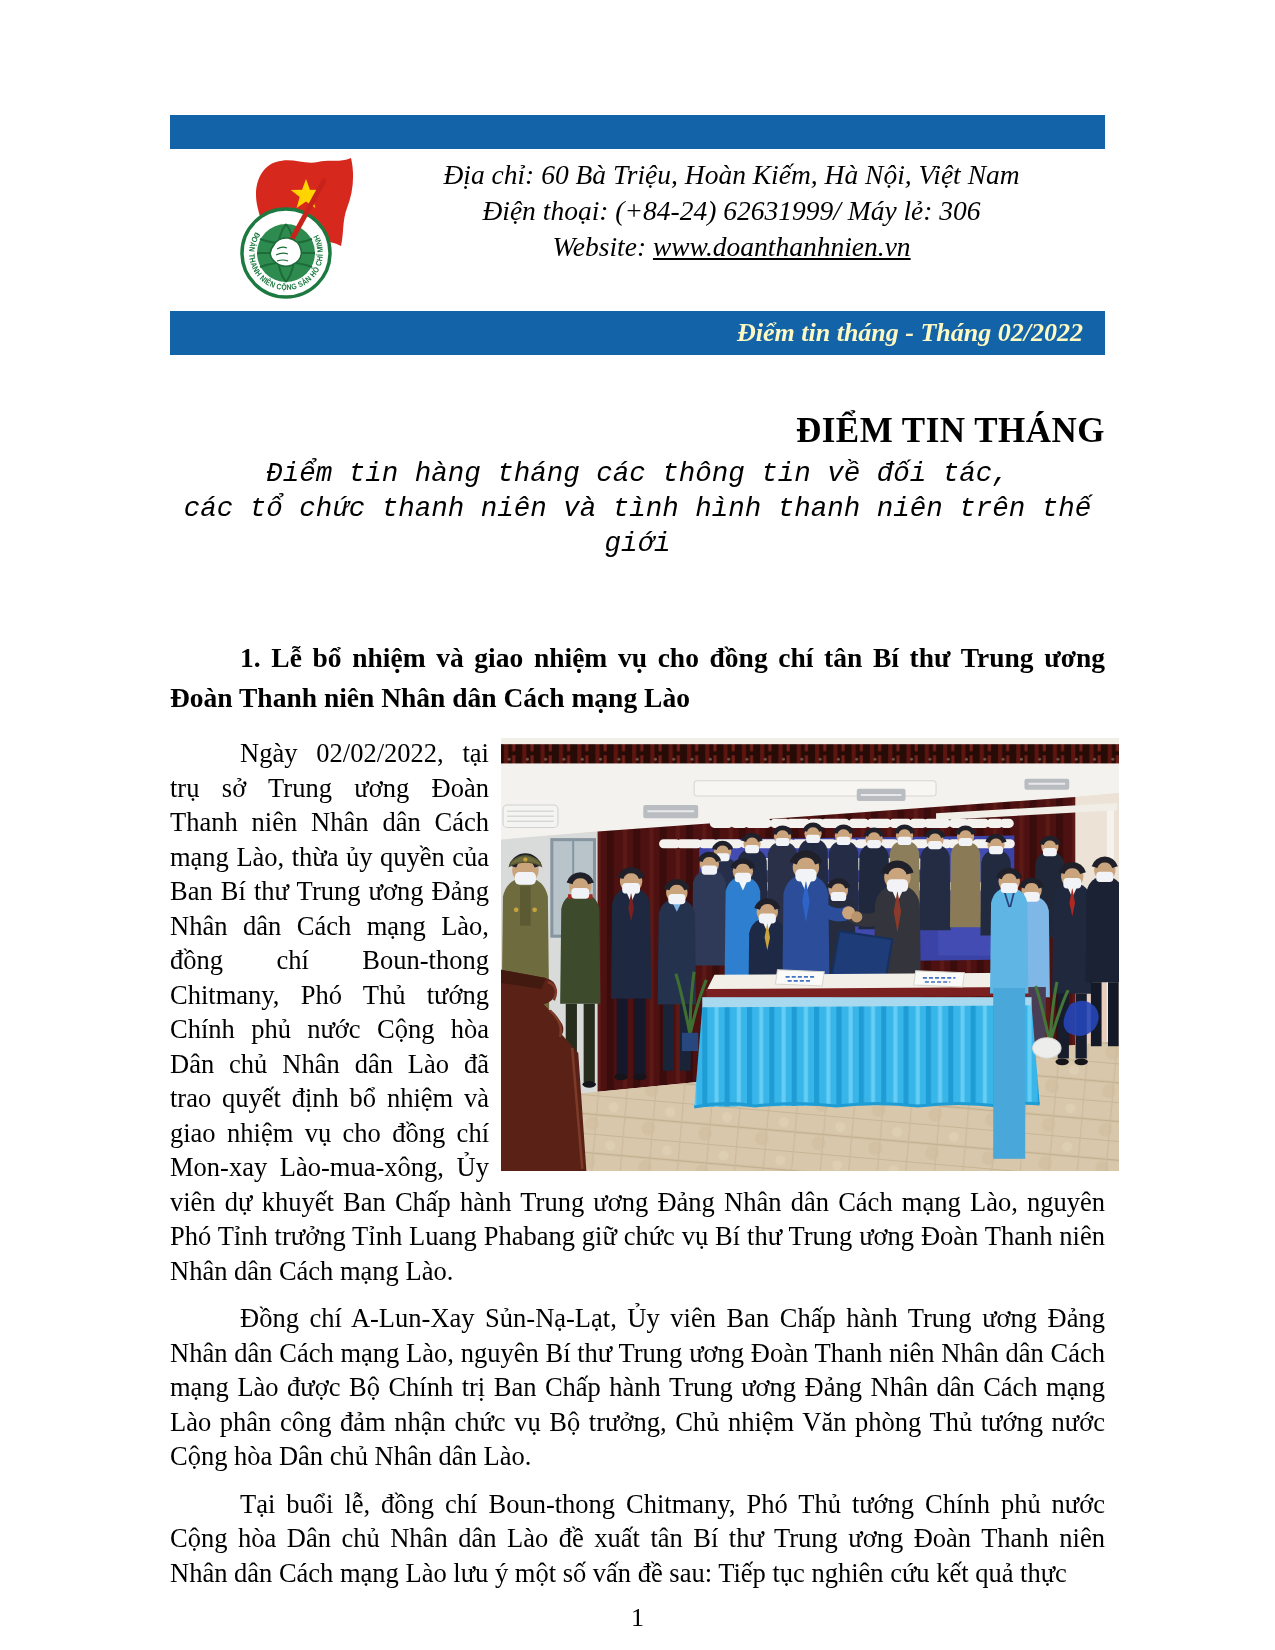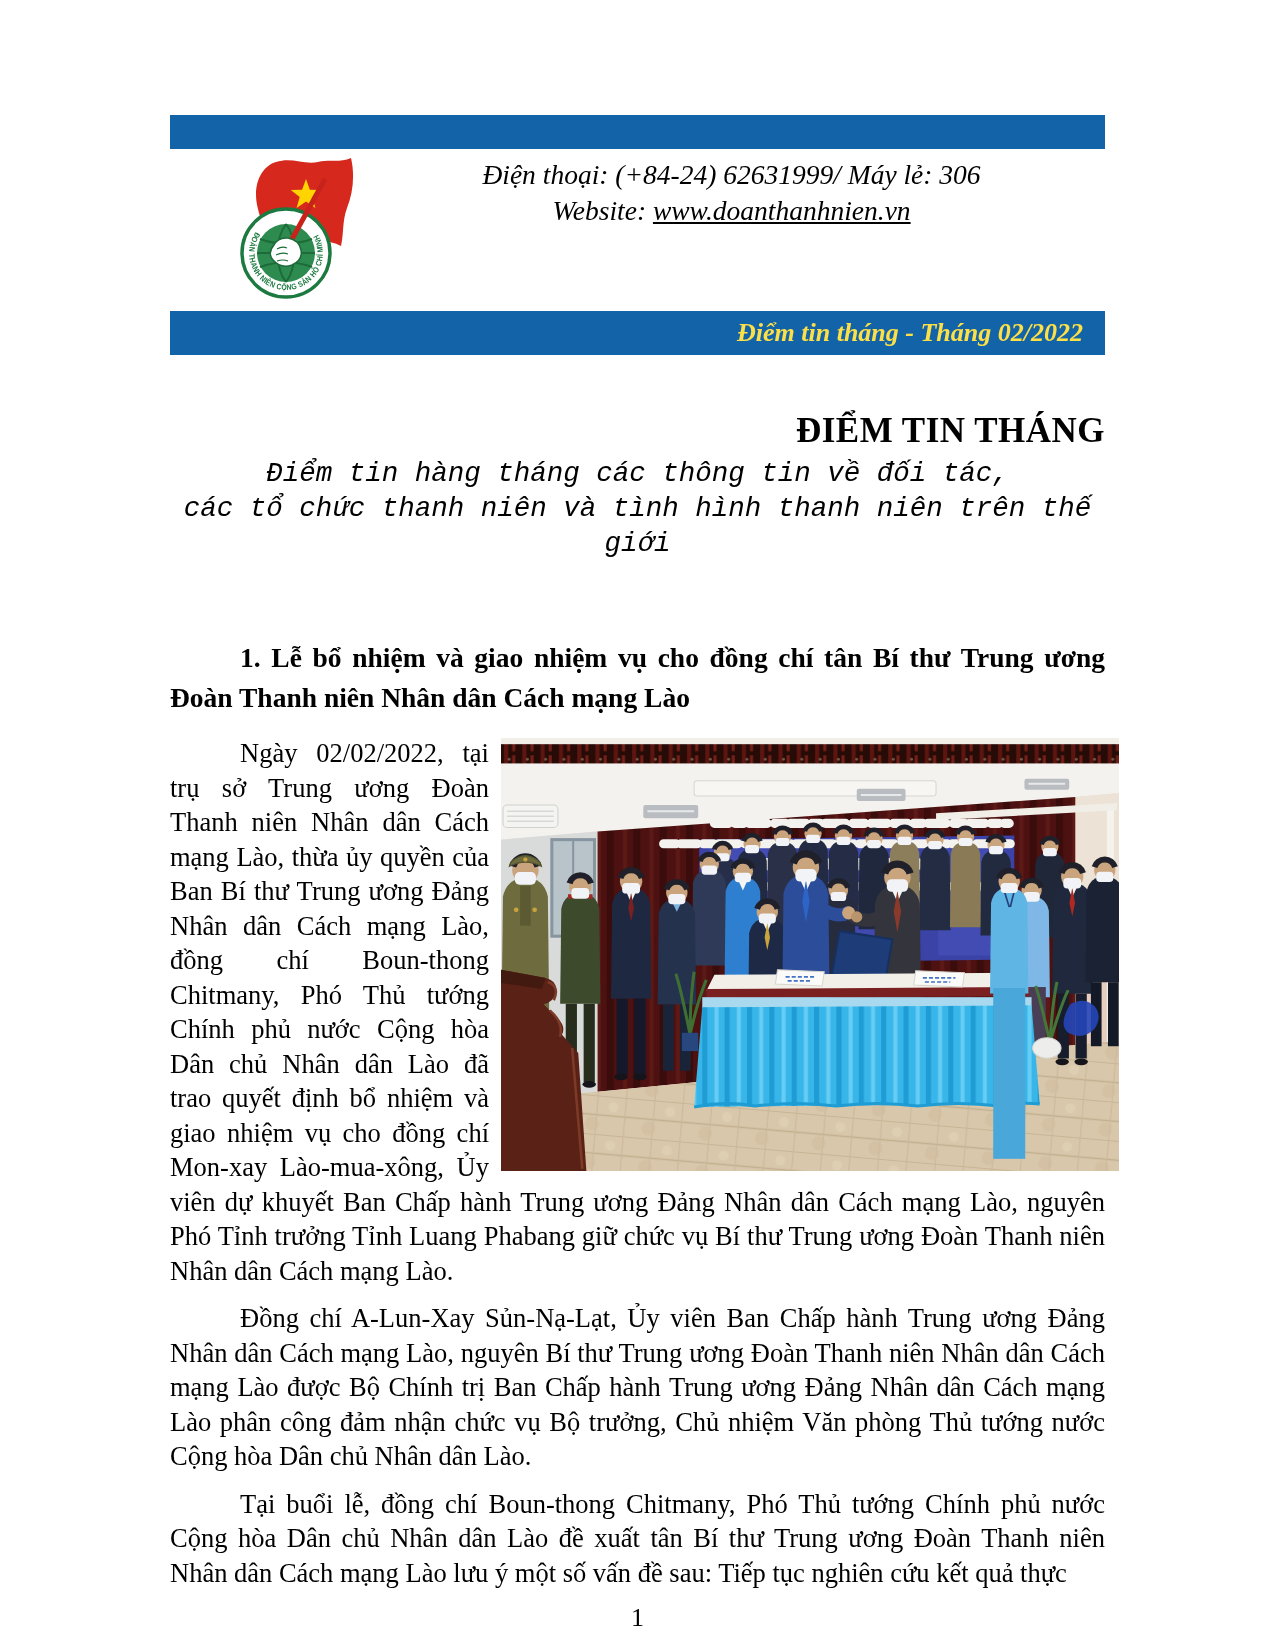--- a/index.html
+++ b/index.html
@@ -7,21 +7,21 @@
         font-family:"Liberation Serif", serif;color:#000;}
   .content{padding:115px 170px 0 170px;}
   .bar{background:#1363a8;}
   .bar-top{height:34px;}
   .header-row{display:flex;margin-top:4px;height:152px;}
   .logo-wrap{width:130px;margin-left:58px;flex:0 0 auto;}
   .header-text{flex:1;text-align:center;padding-top:4px;}
   .org-name{font-weight:bold;font-size:29px;letter-spacing:.4px;margin-bottom:2px;}
   .h-line{font-style:italic;font-size:27.5px;line-height:36px;}
   .u{text-decoration:underline;}
-  .issue-bar{height:44px;margin-top:6px;color:#fde047;font-style:italic;font-weight:bold;
+  .issue-bar{height:44px;margin-top:6px;color:#fef9c3;font-style:italic;font-weight:bold;
              font-size:26px;line-height:44px;text-align:right;padding-right:22px;box-sizing:border-box;}
   .doc-title{text-align:right;font-weight:bold;font-size:35px;margin-top:56px;letter-spacing:.5px;}
   .doc-subtitle{text-align:center;font-style:italic;font-size:27.5px;line-height:35px;margin-top:5px;}
   .doc-subtitle span{display:block;font-family:Liberation Mono, monospace;}
   .section-heading{font-weight:bold;font-size:27.5px;line-height:40px;text-align:justify;
                    text-indent:70px;margin-top:77px;}
   .article{margin-top:18px;}
   .photo-float{float:right;width:618px;height:433px;margin:2px -14px 6px 12px;}
   .photo-float svg{display:block;width:100%;height:100%;}
   p.body{font-size:26.5px;line-height:34.5px;text-align:justify;text-indent:70px;margin:0 0 13px 0;}
@@ -61,20 +61,21 @@
           <line x1="97" y1="26" x2="52" y2="108" stroke="#c8231a" stroke-width="5"></line>
           <path d="M46,92 q-7,8 -1,15 q8,9 19,5 q11,-5 9,-15 q-2,-10 -13,-12 q-10,-1 -14,7 Z" fill="#ffffff" stroke="#1c6b38" stroke-width="1.5"></path>
           <path d="M49,96 q5,-3 10,-1 M48,102 q6,-3 12,-1 M49,108 q6,-2 11,0" stroke="#1c6b38" stroke-width="1.2" fill="none"></path>
 
           <text font-family="Liberation Sans, sans-serif" font-size="8" font-weight="bold" fill="#1c7a40" letter-spacing="0.3">
             <textPath href="#ringpath" startOffset="0" textLength="158" lengthAdjust="spacingAndGlyphs">ĐOÀN THANH NIÊN CỘNG SẢN HỒ CHÍ MINH</textPath>
           </text>
         </svg>
       </div>
       <div class="header-text">
+        <div class="h-line">Địa chỉ: 60 Bà Triệu, Hoàn Kiếm, Hà Nội, Việt Nam</div>
         <div class="h-line">Điện thoại: (+84-24) 62631999/ Máy lẻ: 306</div>
         <div class="h-line"><span>Website: </span><span class="u">www.doanthanhnien.vn</span></div>
       </div>
     </div>
 
     <div class="bar issue-bar">Điểm tin tháng - Tháng 02/2022</div>
 
     <div class="doc-title">ĐIỂM TIN THÁNG</div>
     <div class="doc-subtitle">
       <span>Điểm tin hàng tháng các thông tin về đối tác,</span>

